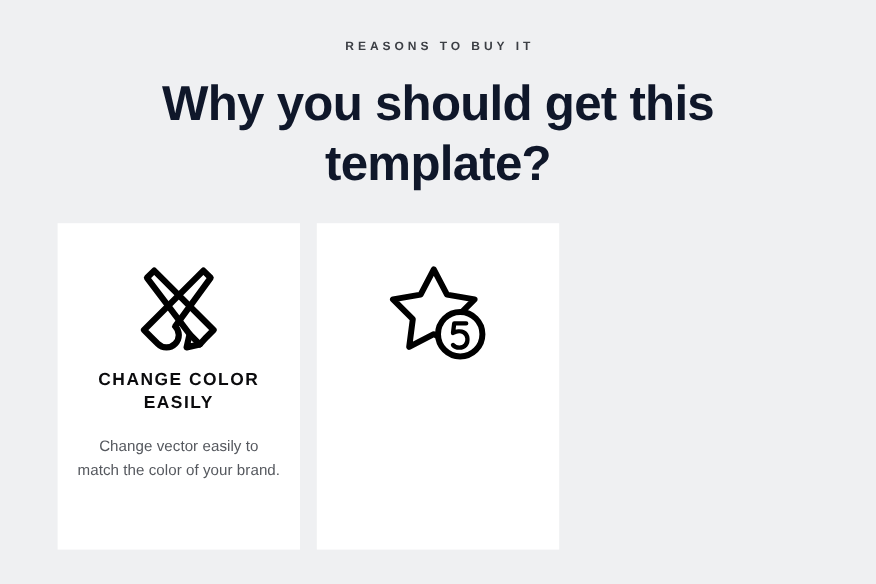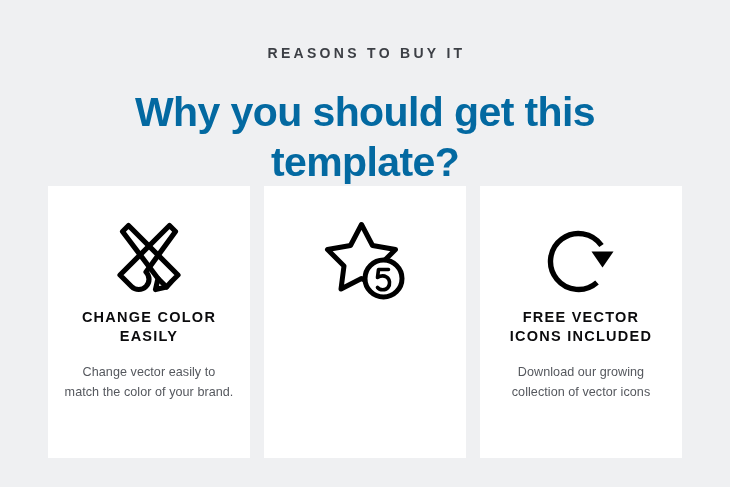--- a/index.html
+++ b/index.html
@@ -21,38 +21,38 @@
     box-sizing: border-box;
   }
 
   
   .header {
     padding-top: 33px;
     text-align: center;
   }
 
   .eyebrow {
-    font-size: 14px;
+    font-size: 10px;
     font-weight: 700;
     letter-spacing: 3.3px;
     color: #3c3f45;
     text-transform: uppercase;
     line-height: 14px;
-    margin: 13px;
+    margin: 0;
     padding-left: 3px;
   }
 
   .headline {
     margin: 0;
     padding-top: 14px;
     font-size: 41px;
     font-weight: 800;
     letter-spacing: -0.6px;
     line-height: 50px;
-    color: #0369a1;
+    color: #0f172a;
     max-width: 470px;
     margin-left: auto;
     margin-right: auto;
   }
 
   
   .cards {
     position: absolute;
     left: 48px;
     top: 186px;
@@ -143,28 +143,15 @@
           <circle cx="60.5" cy="59.5" r="18.5" fill="#ffffff"></circle>
 
           <path d="M65.5 50.5 L55.5 50.5 L54.5 58.5
                    C 57 57 61 56.5 63.5 58
                    C 67 60 67.5 65.5 65 68.5
                    C 62.5 71.5 57 71.5 54.5 68.5" stroke-width="3.6"></path>
         </svg>
       </div>
     </div>
 
-    <div class="card">
-      <div class="icon-wrap">
-        <svg width="84" height="82" viewBox="0 0 84 82" fill="none" stroke="#000000" stroke-width="5.4" stroke-linecap="butt" stroke-linejoin="round">
-
-          <path d="M62.5 26.5
-                   A 28 28 0 1 0 58 63.5"></path>
-
-          <path d="M52.5 32.5 L74.5 32.5 L63.5 48.5 Z" fill="#000000" stroke="none"></path>
-        </svg>
-      </div>
-      <h3 class="card-title">FREE VECTOR ICONS INCLUDED</h3>
-      <p class="card-body">Download our growing collection of vector icons</p>
-    </div>
 
   </div>
 </div>
 
 </body></html>

